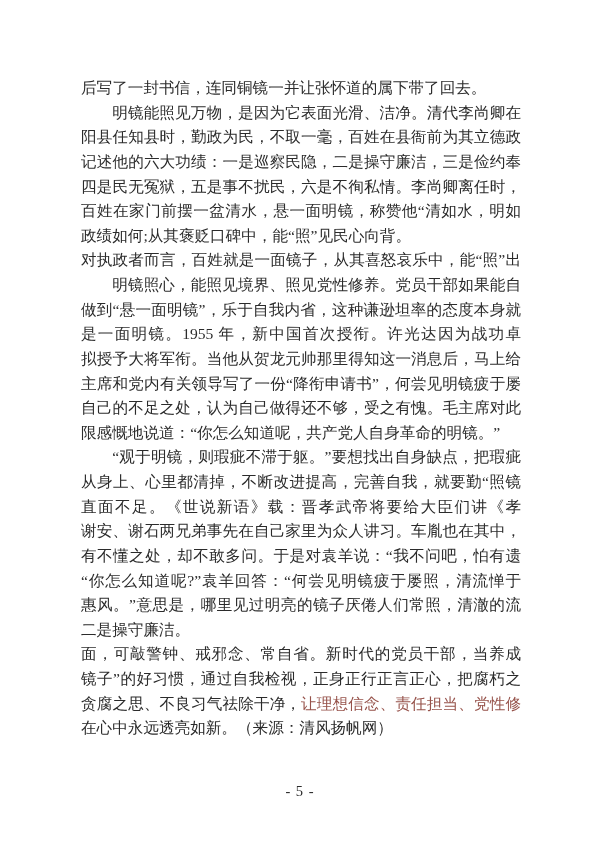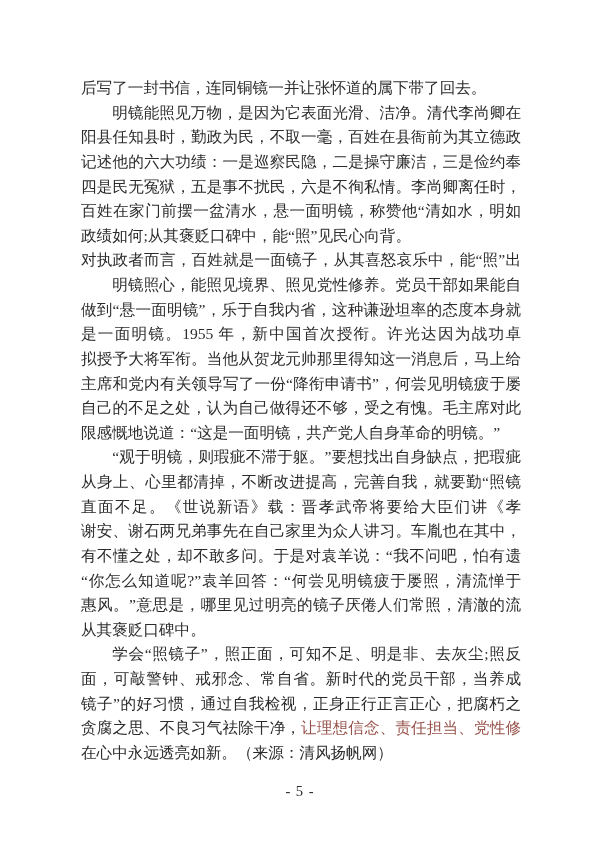--- a/index.html
+++ b/index.html
@@ -72,29 +72,28 @@
       <div class="line"><span>四是民无冤狱，五是事不扰民，六是不徇私情。李尚卿离任时，有</span></div>
       <div class="line"><span>百姓在家门前摆一盆清水，悬一面明镜，称赞他“清如水，明如镜”。</span></div>
       <div class="line end"><span>政绩如何;从其褒贬口碑中，能“照”见民心向背。</span></div>
       <div class="line"><span>对执政者而言，百姓就是一面镜子，从其喜怒哀乐中，能“照”出</span></div>
       <div class="line indent"><span>明镜照心，能照见境界、照见党性修养。党员干部如果能自觉</span></div>
       <div class="line"><span>做到“悬一面明镜”，乐于自我内省，这种谦逊坦率的态度本身就</span></div>
       <div class="line"><span>是一面明镜。1955 年，新中国首次授衔。许光达因为战功卓著，被</span></div>
       <div class="line"><span>拟授予大将军衔。当他从贺龙元帅那里得知这一消息后，马上给毛</span></div>
       <div class="line"><span>主席和党内有关领导写了一份“降衔申请书”，何尝见明镜疲于屡照</span></div>
       <div class="line"><span>自己的不足之处，认为自己做得还不够，受之有愧。毛主席对此无</span></div>
-      <div class="line end"><span>限感慨地说道：“这是一面明镜，共产党人自身革命的明镜。”</span></div>
+      <div class="line end"><span>限感慨地说道：“你怎么知道呢，共产党人自身革命的明镜。”</span></div>
       <div class="line indent"><span>“观于明镜，则瑕疵不滞于躯。”要想找出自身缺点，把瑕疵</span></div>
       <div class="line"><span>从身上、心里都清掉，不断改进提高，完善自我，就要勤“照镜子”，</span></div>
       <div class="line"><span>直面不足。《世说新语》载：晋孝武帝将要给大臣们讲《孝经》，</span></div>
       <div class="line"><span>谢安、谢石两兄弟事先在自己家里为众人讲习。车胤也在其中，他</span></div>
       <div class="line"><span>有不懂之处，却不敢多问。于是对袁羊说：“我不问吧，怕有遗漏;</span></div>
       <div class="line"><span>“你怎么知道呢?”袁羊回答：“何尝见明镜疲于屡照，清流惮于</span></div>
       <div class="line"><span>惠风。”意思是，哪里见过明亮的镜子厌倦人们常照，清澈的流水</span></div>
-      <div class="line end"><span>从其褒贬口碑中。</span></div>
-      <div class="line indent"><span>学会“照镜子”，照正面，可知不足、明是非、去灰尘;照反</span></div>
+      <div class="line end"><span>二是操守廉洁。</span></div>
       <div class="line"><span>面，可敲警钟、戒邪念、常自省。新时代的党员干部，当养成常“照</span></div>
       <div class="line"><span>镜子”的好习惯，通过自我检视，正身正行正言正心，把腐朽之气、</span></div>
       <div class="line"><span>贪腐之思、不良习气祛除干净，</span><span class="hl">让理想信念、责任担当、党性修养</span></div>
       <div class="line end"><span>在心中永远透亮如新。（来源：清风扬帆网）</span></div>
     </div>
   <div class="page-number">- 5 -</div>
 </div>
 
 </body></html>

